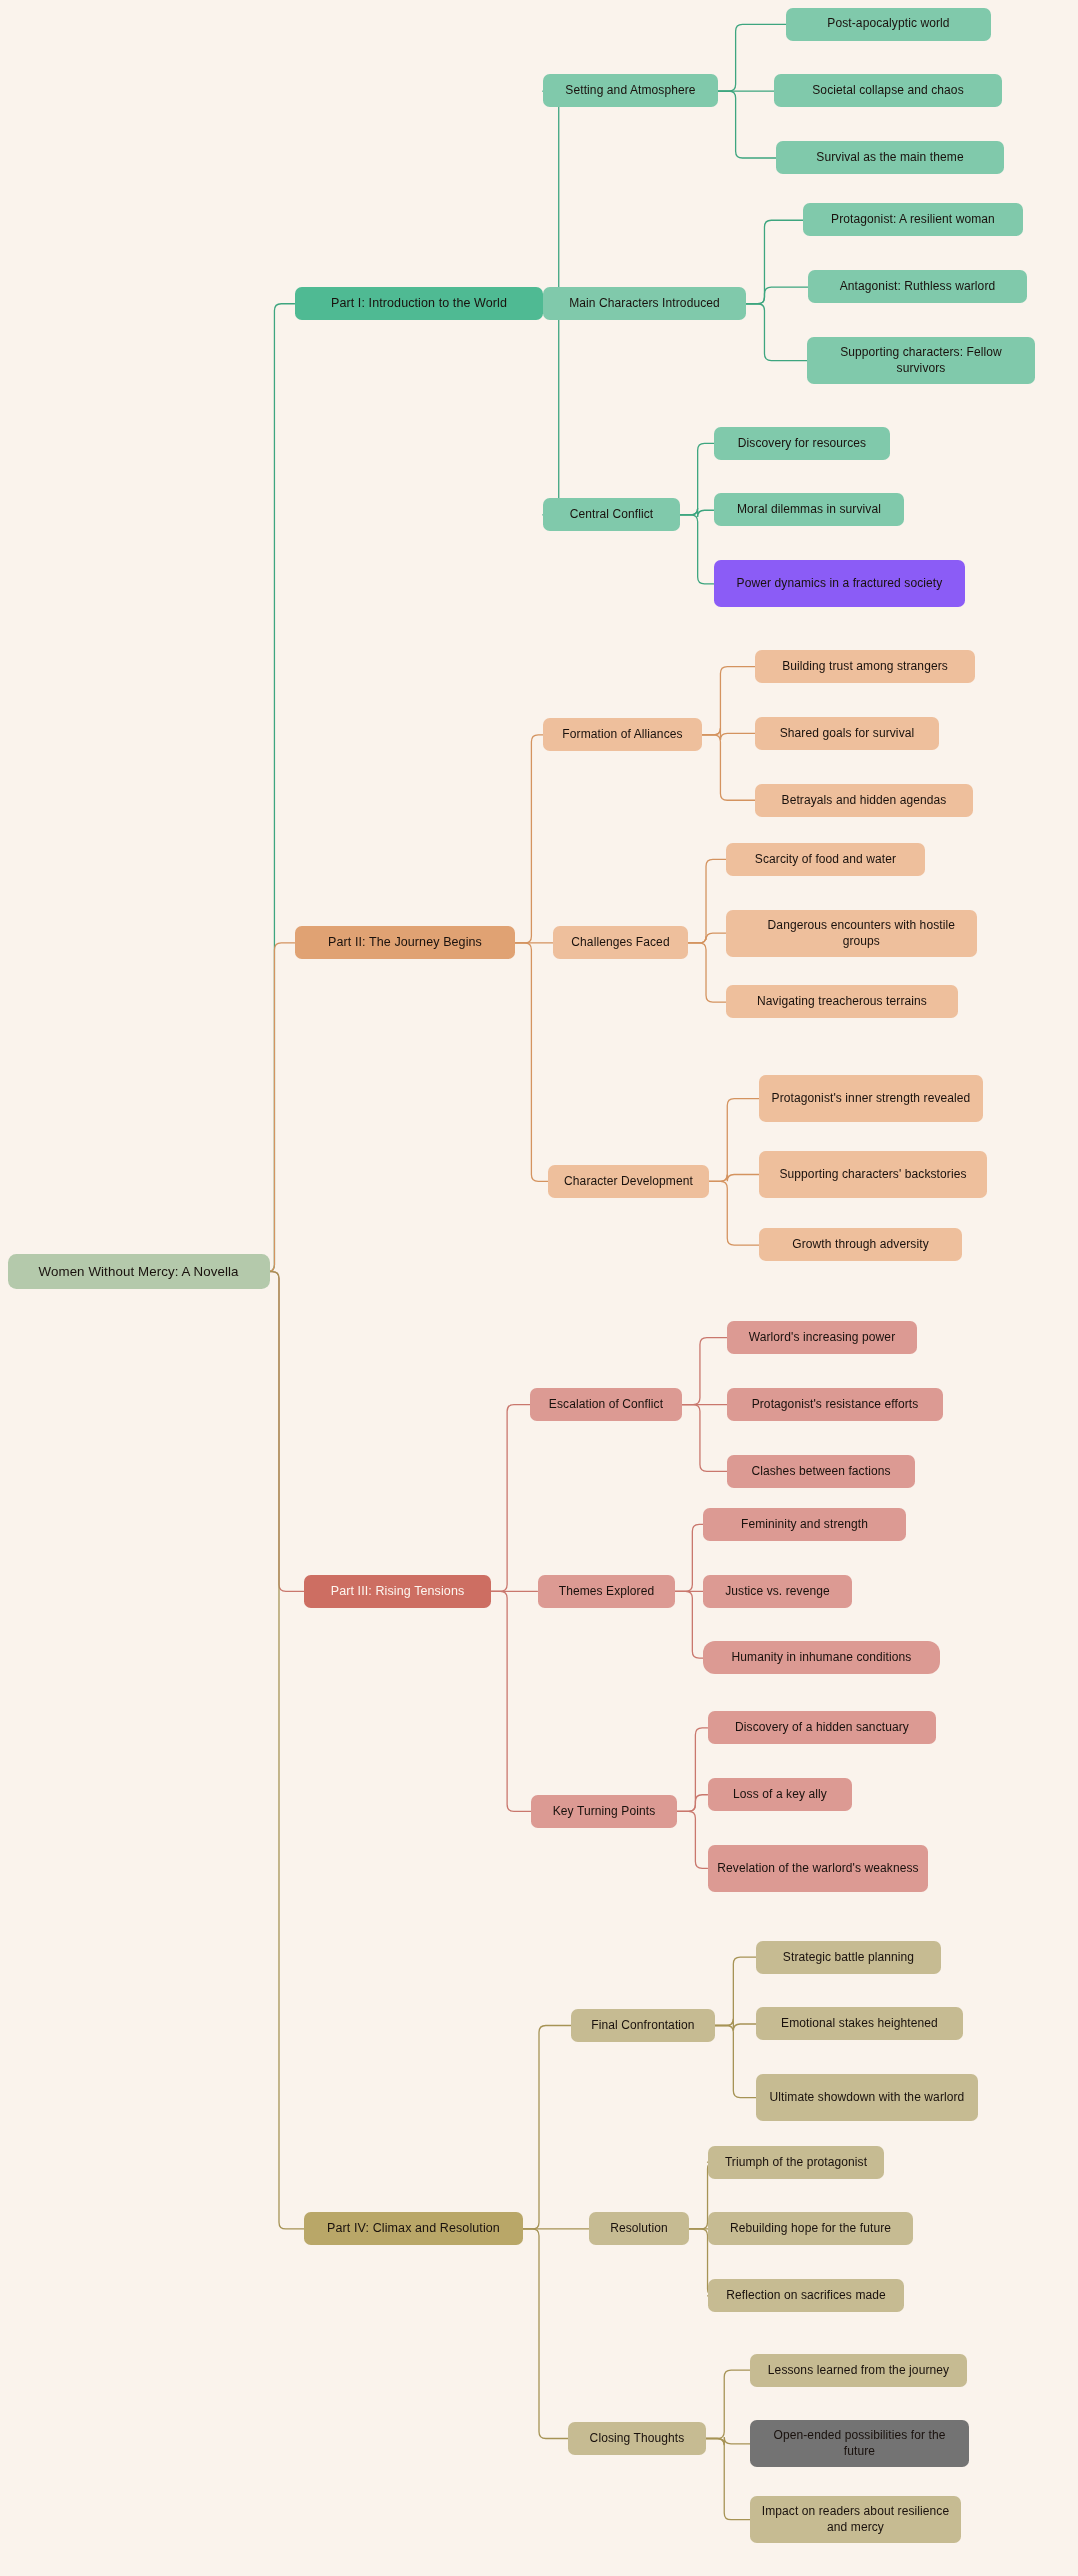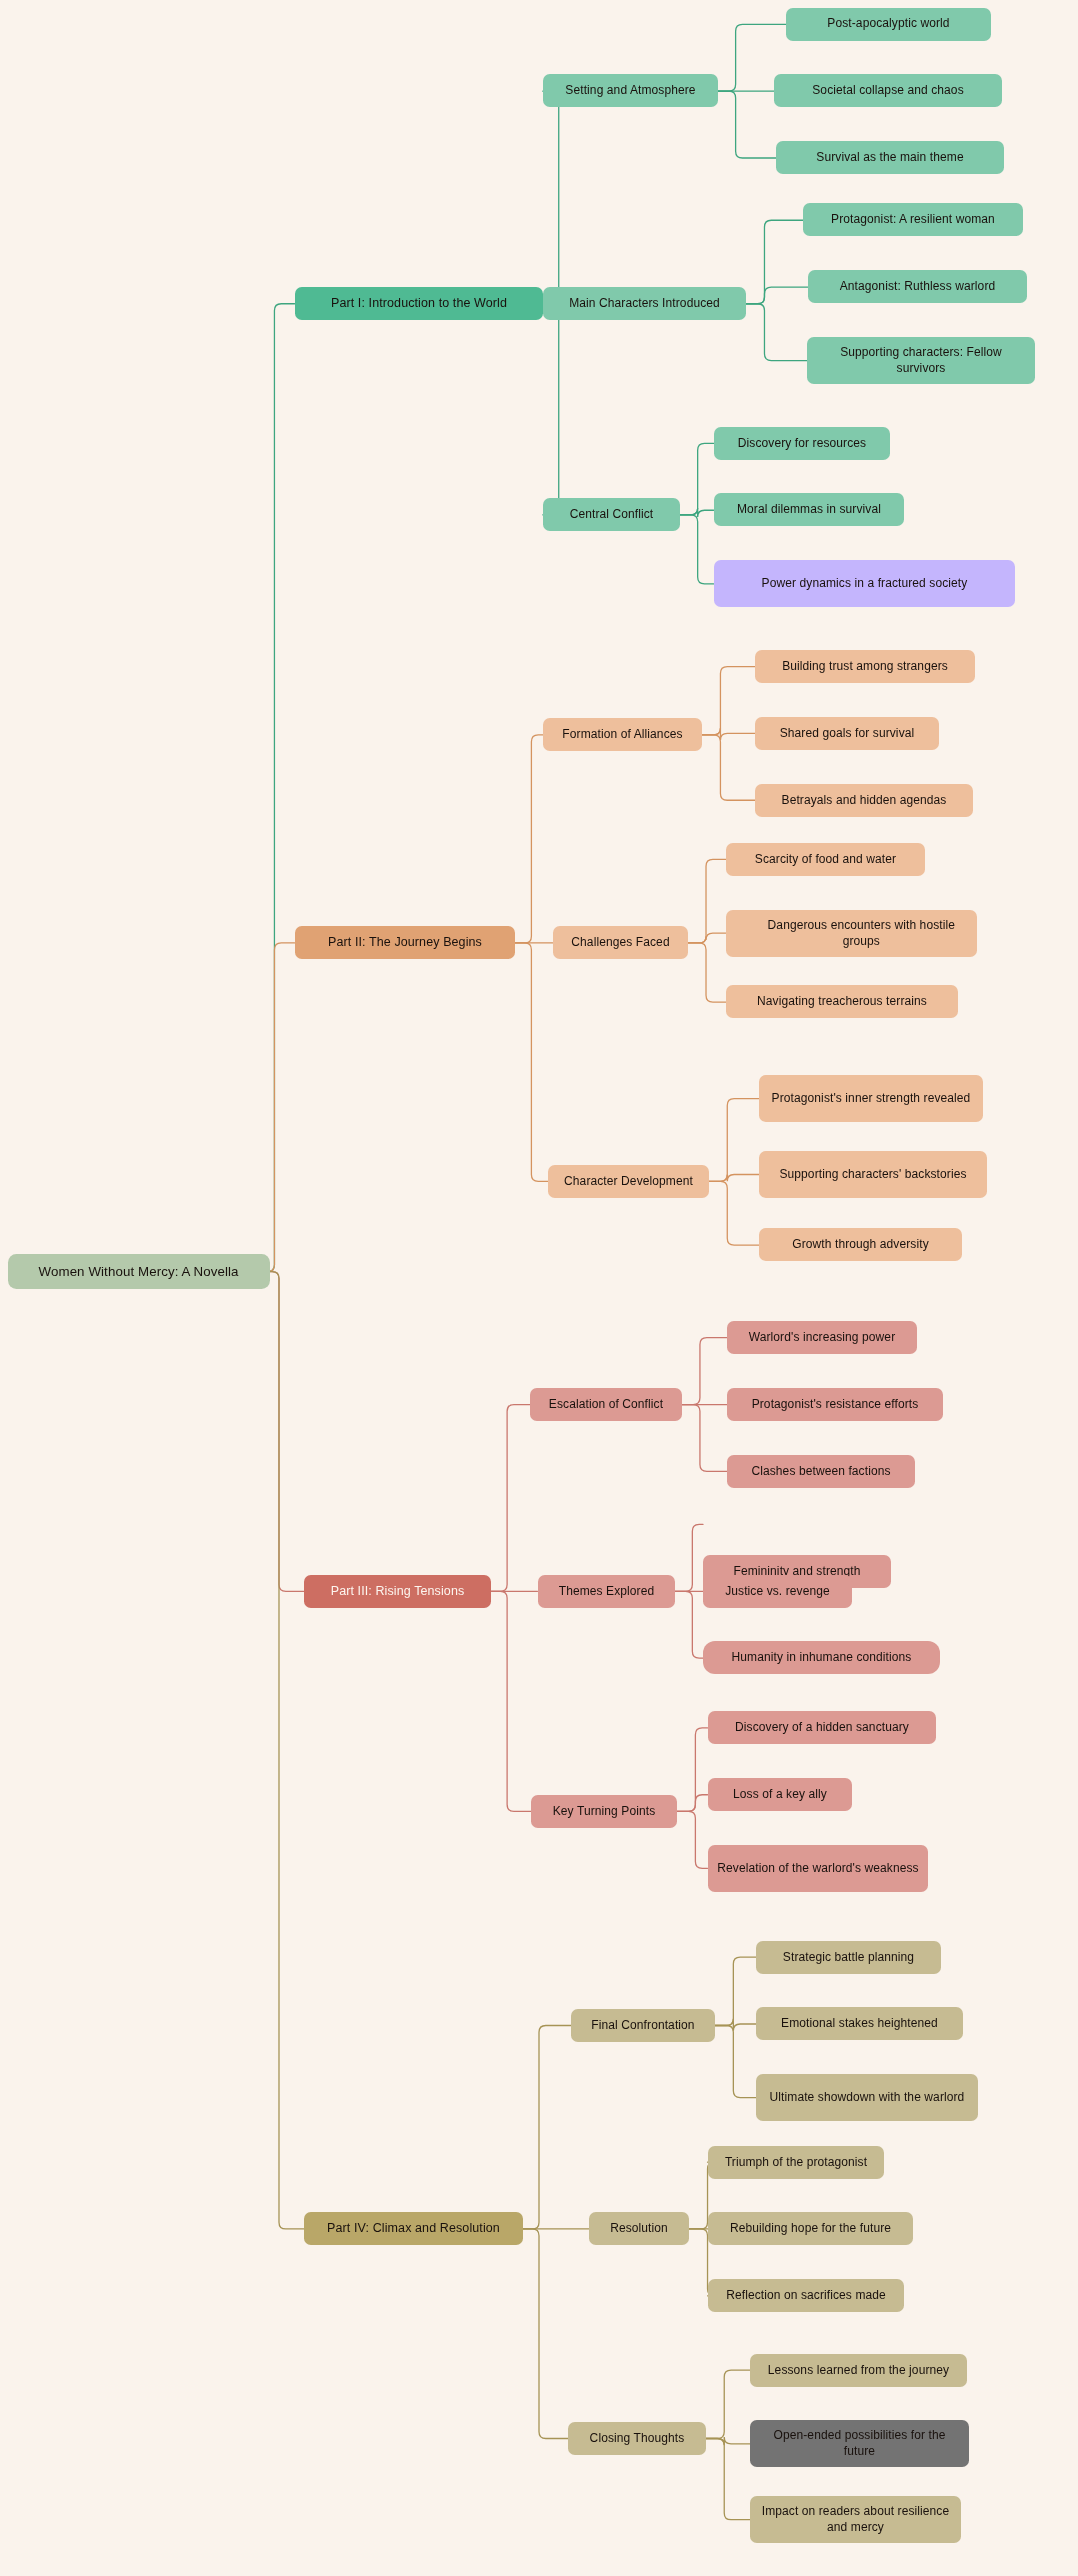--- a/index.html
+++ b/index.html
@@ -132,21 +132,21 @@
       </div>
       <div class="node lvl-2" style="left: 543px; top: 498px; width: 137px; height: 33px; background: rgb(128, 201, 171);">
         <span class="lbl">Central Conflict</span>
       </div>
       <div class="node lvl-3" style="left: 714px; top: 427px; width: 176px; height: 33px; background: rgb(128, 201, 171);">
         <span class="lbl">Discovery for resources</span>
       </div>
       <div class="node lvl-3" style="left: 714px; top: 493px; width: 190px; height: 33px; background: rgb(128, 201, 171);">
         <span class="lbl">Moral dilemmas in survival</span>
       </div>
-      <div class="node lvl-3" style="left: 714px; top: 560px; width: 301px; height: 47px; background: #c4b5fd; text-align: center;">
+      <div class="node lvl-3" style="left: 714px; top: 560px; width: 251px; height: 47px; background: #8b5cf6; text-align: center;">
         <span class="lbl">Power dynamics in a fractured society</span>
       </div>
       <div class="node lvl-1" style="left: 295px; top: 926px; width: 220px; height: 33px; background: rgb(224, 162, 115);">
         <span class="lbl">Part II: The Journey Begins</span>
       </div>
       <div class="node lvl-2" style="left: 543px; top: 718px; width: 159px; height: 33px; background: rgb(238, 191, 156);">
         <span class="lbl">Formation of Alliances</span>
       </div>
       <div class="node lvl-3" style="left: 755px; top: 650px; width: 220px; height: 33px; background: rgb(238, 191, 156);">
         <span class="lbl">Building trust among strangers</span>
@@ -192,21 +192,21 @@
       </div>
       <div class="node lvl-3" style="left: 727px; top: 1388px; width: 216px; height: 33px; background: rgb(220, 154, 147);">
         <span class="lbl">Protagonist's resistance efforts</span>
       </div>
       <div class="node lvl-3" style="left: 727px; top: 1455px; width: 188px; height: 33px; background: rgb(220, 154, 147);">
         <span class="lbl">Clashes between factions</span>
       </div>
       <div class="node lvl-2" style="left: 538px; top: 1575px; width: 137px; height: 33px; background: rgb(220, 154, 147);">
         <span class="lbl">Themes Explored</span>
       </div>
-      <div class="node lvl-3" style="left: 703px; top: 1555px; width: 188px; height: 33px; background: rgb(220, 154, 147);">
+      <div class="node lvl-3" style="left: 703px; top: 1508px; width: 203px; height: 33px; background: rgb(220, 154, 147);">
         <span class="lbl">Femininity and strength</span>
       </div>
       <div class="node lvl-3" style="left: 703px; top: 1575px; width: 149px; height: 33px; background: rgb(220, 154, 147);">
         <span class="lbl">Justice vs. revenge</span>
       </div>
       <div class="node lvl-3" style="left: 703px; top: 1641px; width: 237px; height: 33px; background: rgb(220, 154, 147); border-radius: 12px;">
         <span class="lbl">Humanity in inhumane conditions</span>
       </div>
       <div class="node lvl-2" style="left: 531px; top: 1795px; width: 146px; height: 33px; background: rgb(220, 154, 147);">
         <span class="lbl">Key Turning Points</span>

